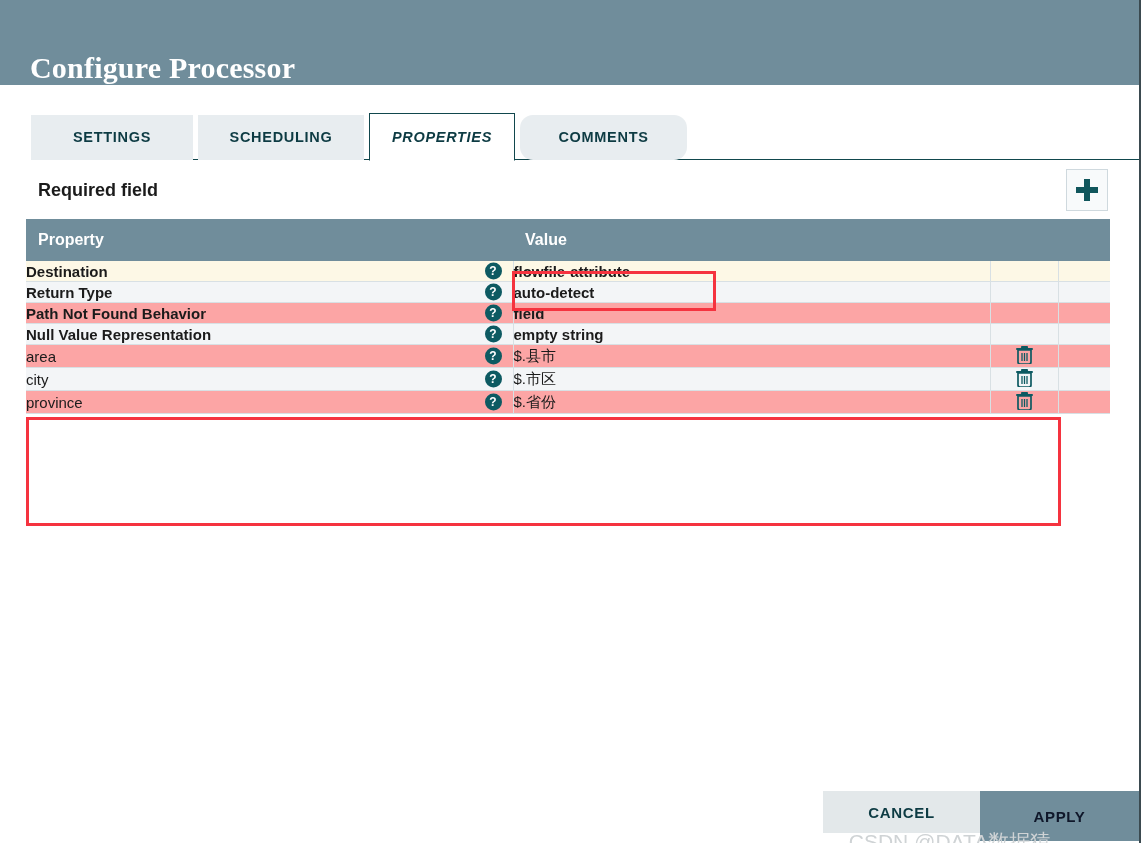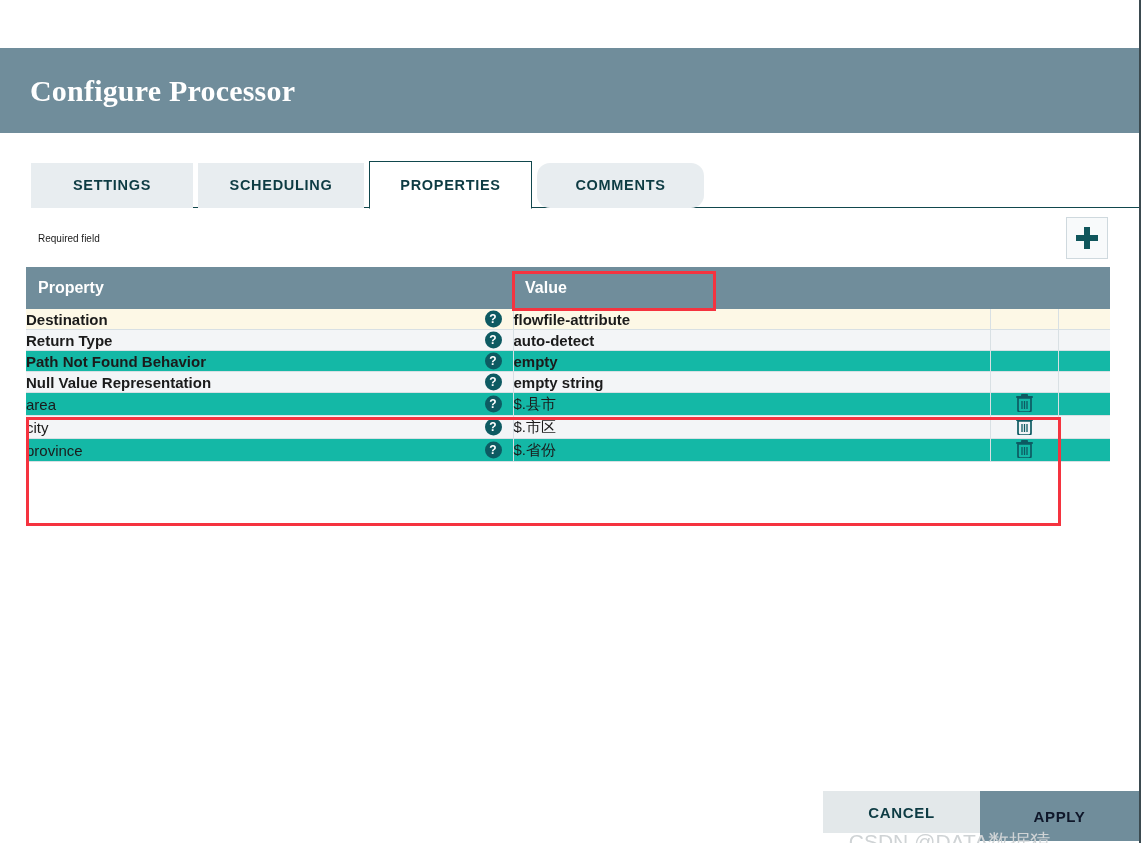--- a/index.html
+++ b/index.html
@@ -24,24 +24,23 @@
     box-sizing: border-box;
     border-right: 2px solid #3b4a50;
     overflow: hidden;
   }
 
   
   #dlg-header {
     height: 85px;
     background: #708d9b;
     display: flex;
-    align-items: center;
+    align-items: flex-end;
     padding-left: 30px;
     box-sizing: border-box;
-    margin-top: 48px;
   }
   #dlg-title {
     font-family: "Liberation Serif", "DejaVu Serif", serif;
     font-weight: bold;
     font-size: 30px;
     color: #ffffff;
     letter-spacing: 0.2px;
   }
 
   
@@ -64,21 +63,21 @@
     height: 45px;
     line-height: 45px;
     text-align: center;
     box-sizing: border-box;
     margin-right: 5px;
     cursor: pointer;
     user-select: none;
   }
   .tab.w1 { width: 162px; }
   .tab.w2 { width: 166px; }
-  .tab.w3 { width: 163px; }
+  .tab.w3 { width: 146px; font-style: italic; }
   .tab.w4 { width: 167px; border-radius: 13px; }
   .tab.active {
     background: #ffffff;
     border: 1px solid #11474d;
     border-bottom: 1px solid #ffffff;
     height: 48px;
     line-height: 46px;
     margin-bottom: -1px;
   }
   #tabs-rule {
@@ -92,22 +91,22 @@
   
   #subhead {
     display: flex;
     align-items: center;
     justify-content: space-between;
     padding: 0 31px 0 38px;
     height: 58px;
     box-sizing: border-box;
   }
   #required-label {
-    font-size: 10px;
-    font-weight: normal;
+    font-size: 18px;
+    font-weight: bold;
     color: #1b1b1b;
   }
   #add-property-button {
     width: 42px;
     height: 42px;
     border: 1px solid #cfd9de;
     background: #f8fafb;
     display: flex;
     align-items: center;
     justify-content: center;
@@ -184,21 +183,21 @@
   }
   td.act-cell {
     text-align: center;
     border-right: 1px solid #d8e0e4;
   }
   td.end-cell { }
 
   tr.required td { font-weight: bold; }
   tr.bg-cream td  { background: #fdf8e6; }
   tr.bg-gray td   { background: #f3f5f7; }
-  tr.bg-white td  { background: #14b8a6; }
+  tr.bg-white td  { background: #fca5a5; }
 
   .help-icon {
     display: inline-block;
     width: 17px;
     height: 17px;
     border-radius: 50%;
     background: #0d5a62;
     color: #ffffff;
     font-size: 12px;
     font-weight: bold;
@@ -351,21 +350,21 @@
           <td class="val-cell">auto-detect</td>
           <td class="act-cell"></td>
           <td class="end-cell"></td>
         </tr>
 
         <tr class="required bg-white">
           <td class="prop-cell">
             <span class="label-text">Path Not Found Behavior</span>
             <span class="help-icon">?</span>
           </td>
-          <td class="val-cell">empty</td>
+          <td class="val-cell">field</td>
           <td class="act-cell"></td>
           <td class="end-cell"></td>
         </tr>
 
         <tr class="required bg-gray">
           <td class="prop-cell">
             <span class="label-text">Null Value Representation</span>
             <span class="help-icon">?</span>
           </td>
           <td class="val-cell">empty string</td>

